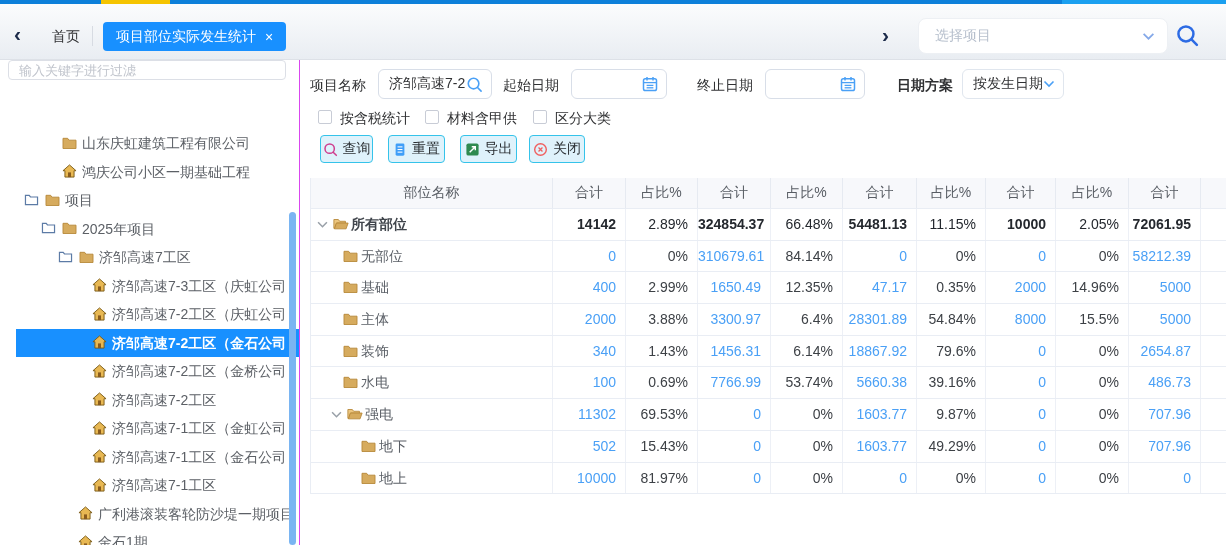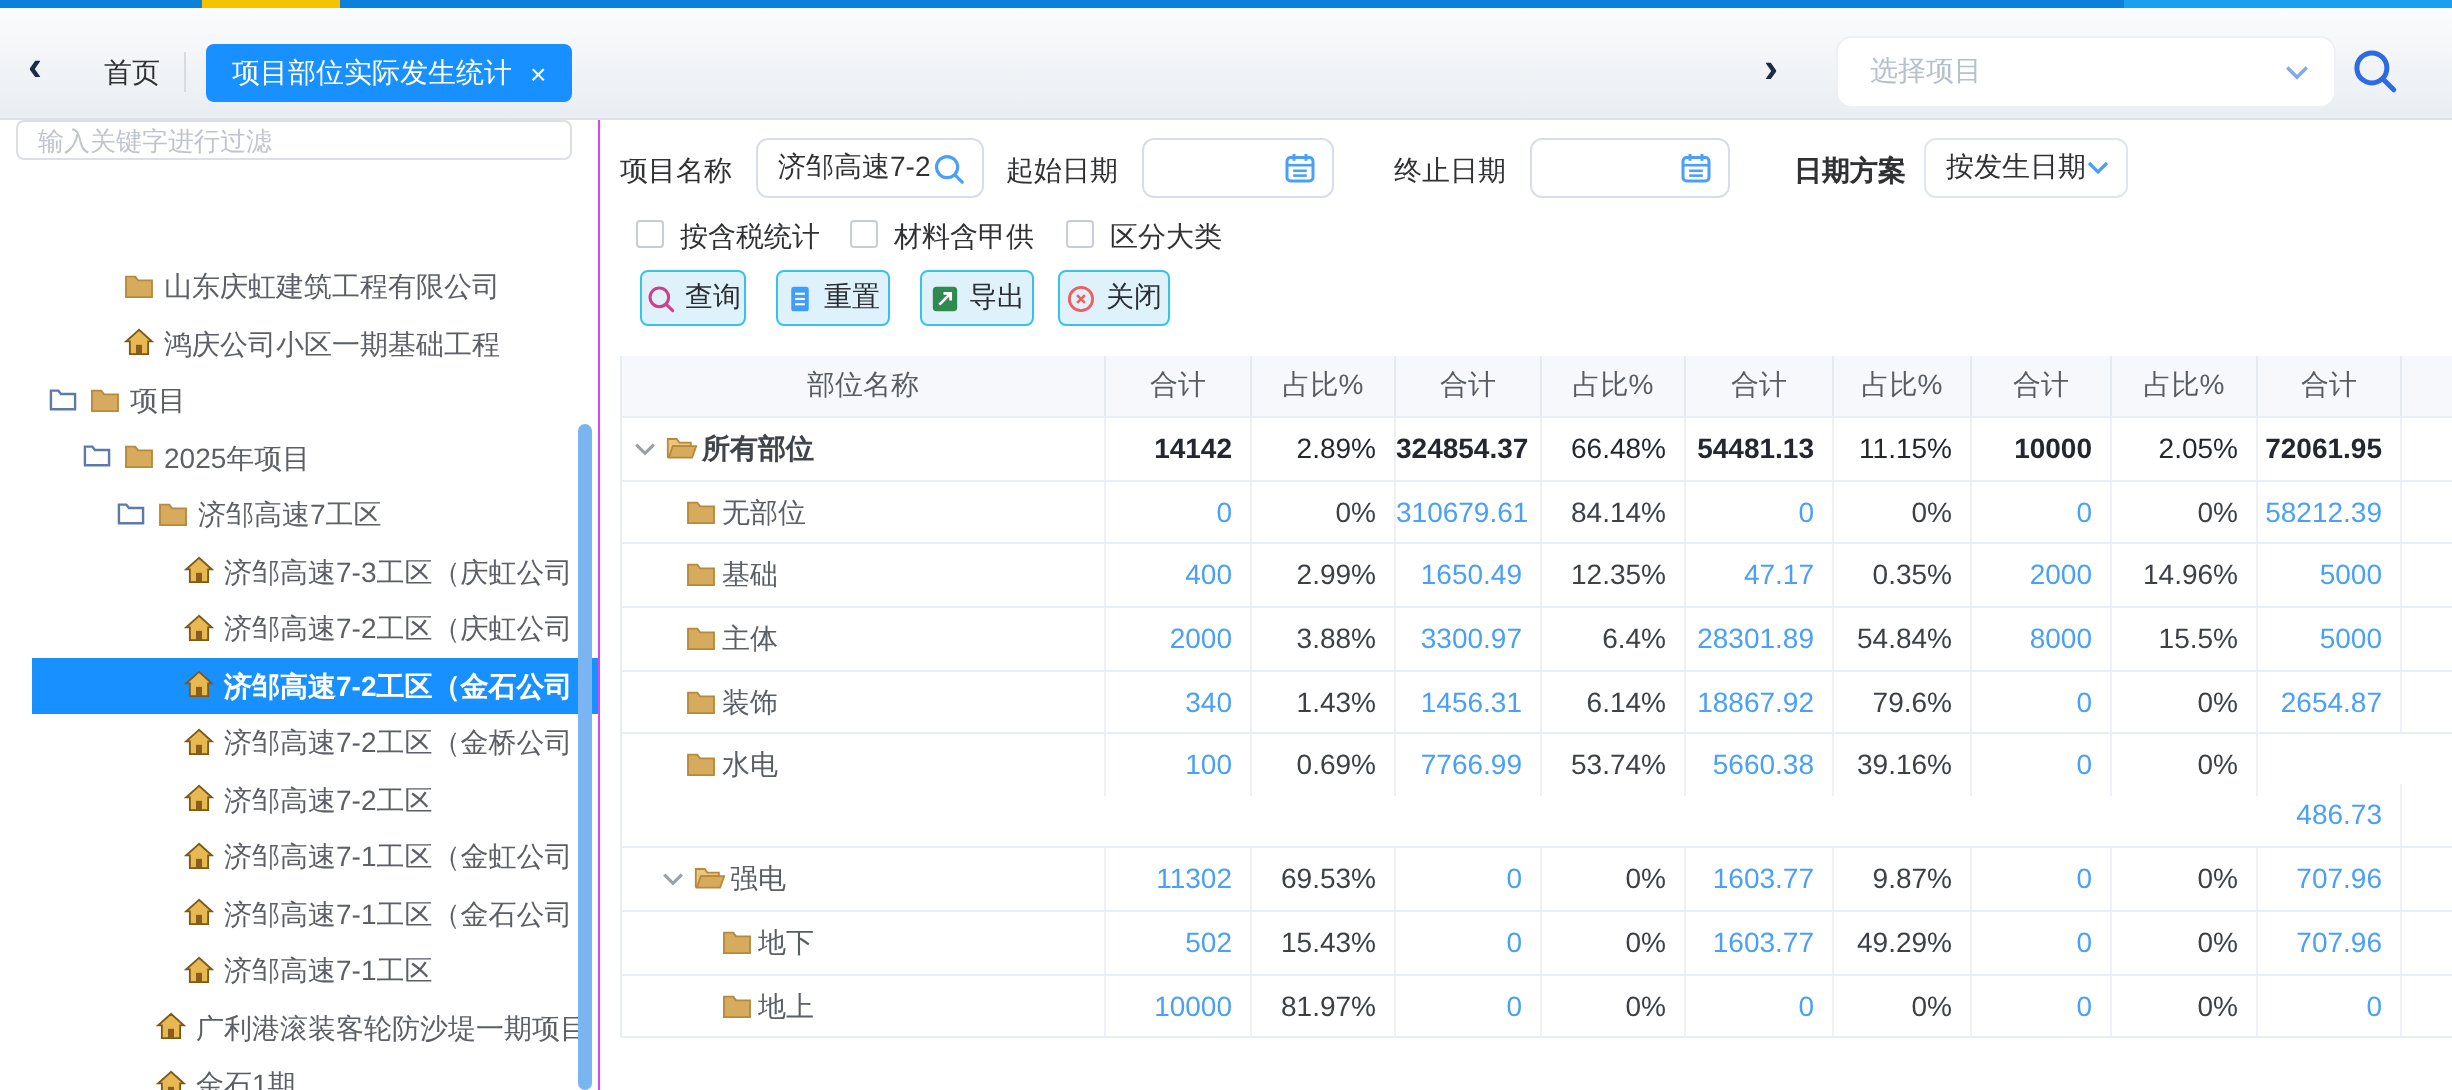--- a/index.html
+++ b/index.html
@@ -481,21 +481,21 @@
             <span class="rtx" style="left: 50px;">水电</span>
           </div>
           <div class="tcell vlink" style="width: 73px;">100</div>
           <div class="tcell vpct" style="width: 72px;">0.69%</div>
           <div class="tcell vlink" style="width: 73px;">7766.99</div>
           <div class="tcell vpct" style="width: 72px;">53.74%</div>
           <div class="tcell vlink" style="width: 74px;">5660.38</div>
           <div class="tcell vpct" style="width: 69px;">39.16%</div>
           <div class="tcell vlink" style="width: 70px;">0</div>
           <div class="tcell vpct" style="width: 73px;">0%</div>
-          <div class="tcell vlink" style="width: 72px; margin-top: 25px;">486.73</div>
+          <div class="tcell vlink" style="width: 72px;">486.73</div>
           <div class="tcell " style="width: 98px;"></div>
         </div>
         <div class="trow brow">
           <div class="tcell namecell" style="width: 242px;">
             <span class="rchv" style="display: flex; left: 20px;">
               <svg width="11" height="7" viewBox="0 0 10 6">
                 <path d="M1 1l4 4 4-4" stroke="#99a0a8" fill="none" stroke-width="1.4"></path>
               </svg>
             </span>
             <span class="ric" style="display: flex; left: 36px;">

